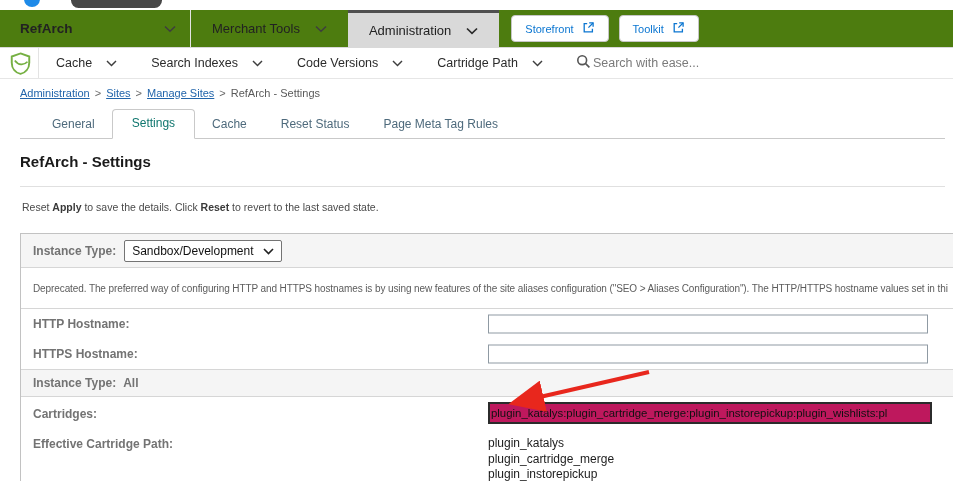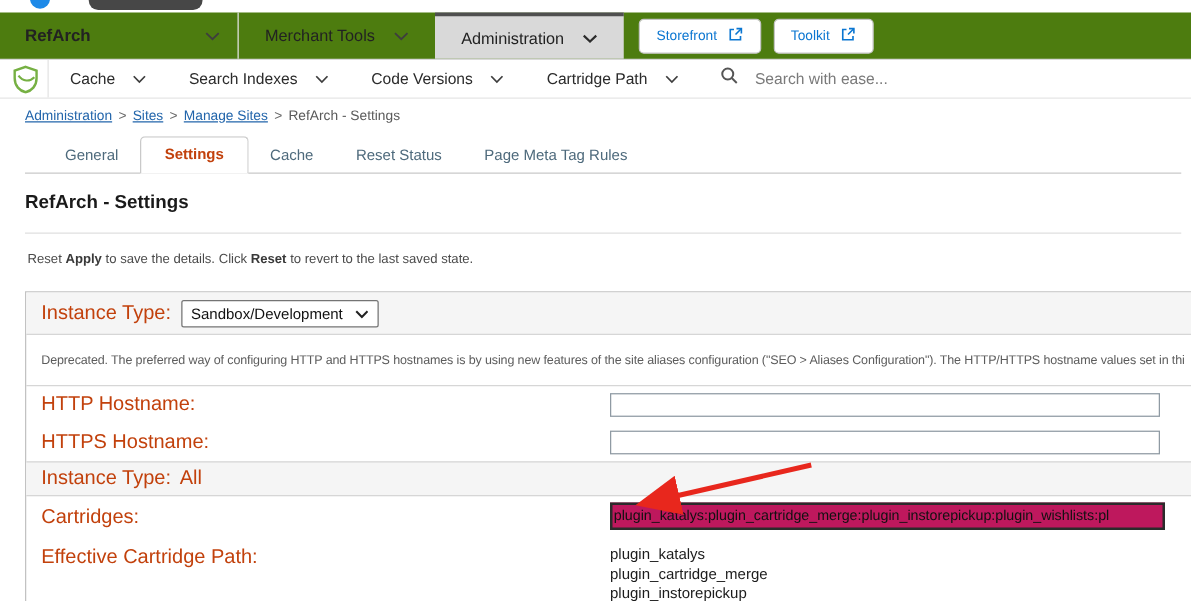--- a/index.html
+++ b/index.html
@@ -18,45 +18,45 @@
   .menu-item{display:flex;align-items:center;gap:15px;padding:0 21px;font-size:13px;cursor:pointer;justify-content:flex-end;}
   .menu-item.active{background:#d9d9d9;border-top:3px solid #4f4f4f;padding-top:0;}
   .navbtn{display:flex;align-items:center;gap:8px;align-self:center;margin-left:10px;padding:5px 13px;border:1px solid #c6c6c6;border-radius:4px;background:#fff;color:#0b76d1;font-size:11px;cursor:pointer;font-family:inherit;}
   .navbtn:first-of-type{margin-left:12px;}
 
   
   .nav2{position:absolute;top:48px;left:0;width:953px;height:30px;display:flex;align-items:center;border-bottom:1px solid #e6e6e6;background:#fff;}
   .shield-wrap{margin:0 7px 0 10px;display:flex;align-items:center;}
   .v-sep{width:1px;height:30px;background:#e3e3e3;}
   .tb-item{display:flex;align-items:center;gap:14px;padding:0 17px;font-size:12.5px;color:#2b2b2b;cursor:pointer;}
-  .tb-search{display:flex;align-items:center;gap:11px;margin-left:16px;flex:1;}
+  .tb-search{display:flex;align-items:center;margin-left:16px;flex:1;}
   .tb-search input{border:none;outline:none;font-size:12.5px;color:#444;flex:1;font-family:inherit;background:transparent;}
   .tb-search input::placeholder{color:#7a7a7a;}
 
   
   .breadcrumb{position:absolute;top:87px;left:20px;font-size:11px;color:#5a5a5a;}
   .breadcrumb a{color:#2265ab;text-decoration:underline;cursor:pointer;}
   .bc-sep{margin:0 5px;color:#6a6a6a;}
 
   
   .tabs{position:absolute;top:110px;left:20px;width:925px;display:flex;align-items:flex-end;border-bottom:1px solid #c9c9c9;padding-left:15px;height:29px;box-sizing:border-box;}
   .tab{padding:6px 17px 7px;font-size:12px;color:#4e6a7c;cursor:pointer;white-space:nowrap;}
-  .tab.active{font-weight:bold;color:#c2410c;background:#fff;border:1px solid #c9c9c9;border-bottom:1px solid #fff;border-radius:4px 4px 0 0;margin-bottom:-1px;padding:6px 19px 8px;}
+  .tab.active{font-weight:normal;color:#0f766e;background:#fff;border:1px solid #c9c9c9;border-bottom:1px solid #fff;border-radius:4px 4px 0 0;margin-bottom:-1px;padding:6px 19px 8px;}
 
   
   .page-title{position:absolute;top:153px;left:20px;font-size:15px;font-weight:bold;color:#1a1a1a;}
   .title-rule{position:absolute;top:186px;left:20px;width:925px;border-top:1px solid #e0e0e0;}
   .note-line{position:absolute;top:201px;left:22px;font-size:10.5px;color:#4a4a4a;}
   .note-line b{color:#3a3a3a;}
 
   
   .stable{position:absolute;top:233px;left:20px;width:1400px;border:1px solid #c2c2c2;background:#fff;box-sizing:border-box;}
   .srow{position:relative;display:flex;align-items:center;padding-left:12px;box-sizing:border-box;}
   .srow.gray{background:#f5f5f5;}
-  .rlabel{font-size:16px;font-weight:normal;color:#c2410c;white-space:nowrap;}
+  .rlabel{font-size:12px;font-weight:bold;color:#737373;white-space:nowrap;}
   .row-a{height:34px;border-bottom:1px solid #d6d6d6;gap:8px;}
   .row-b{height:41px;border-bottom:1px solid #d6d6d6;font-size:10px;color:#5c5c5c;white-space:nowrap;letter-spacing:-0.1px;}
   .row-c{height:30px;}
   .row-d{height:30px;}
   .row-e{height:28px;border-top:1px solid #d6d6d6;border-bottom:1px solid #d6d6d6;gap:7px;}
   .row-f{height:33px;}
   .row-g{height:70px;align-items:flex-start;padding-top:7px;}
   .fake-select{display:flex;align-items:center;justify-content:space-between;width:158px;height:22px;border:1px solid #747474;border-radius:2px;background:#fff;padding:0 7px;font-size:12px;color:#111;cursor:pointer;box-sizing:border-box;}
   .text-input{position:absolute;left:467px;top:50%;transform:translateY(-50%);width:440px;height:19px;border:1px solid #8f9aa3;background:#fff;font-size:12px;color:#111;padding:0 3px;font-family:inherit;box-sizing:border-box;}
   .cart-input{position:absolute;left:467px;top:5px;width:444px;height:22px;border:2px solid #2b2b2b;background:#be185d;font-size:11.4px;color:#111;padding:0 1px;font-family:inherit;box-sizing:border-box;outline:none;}

